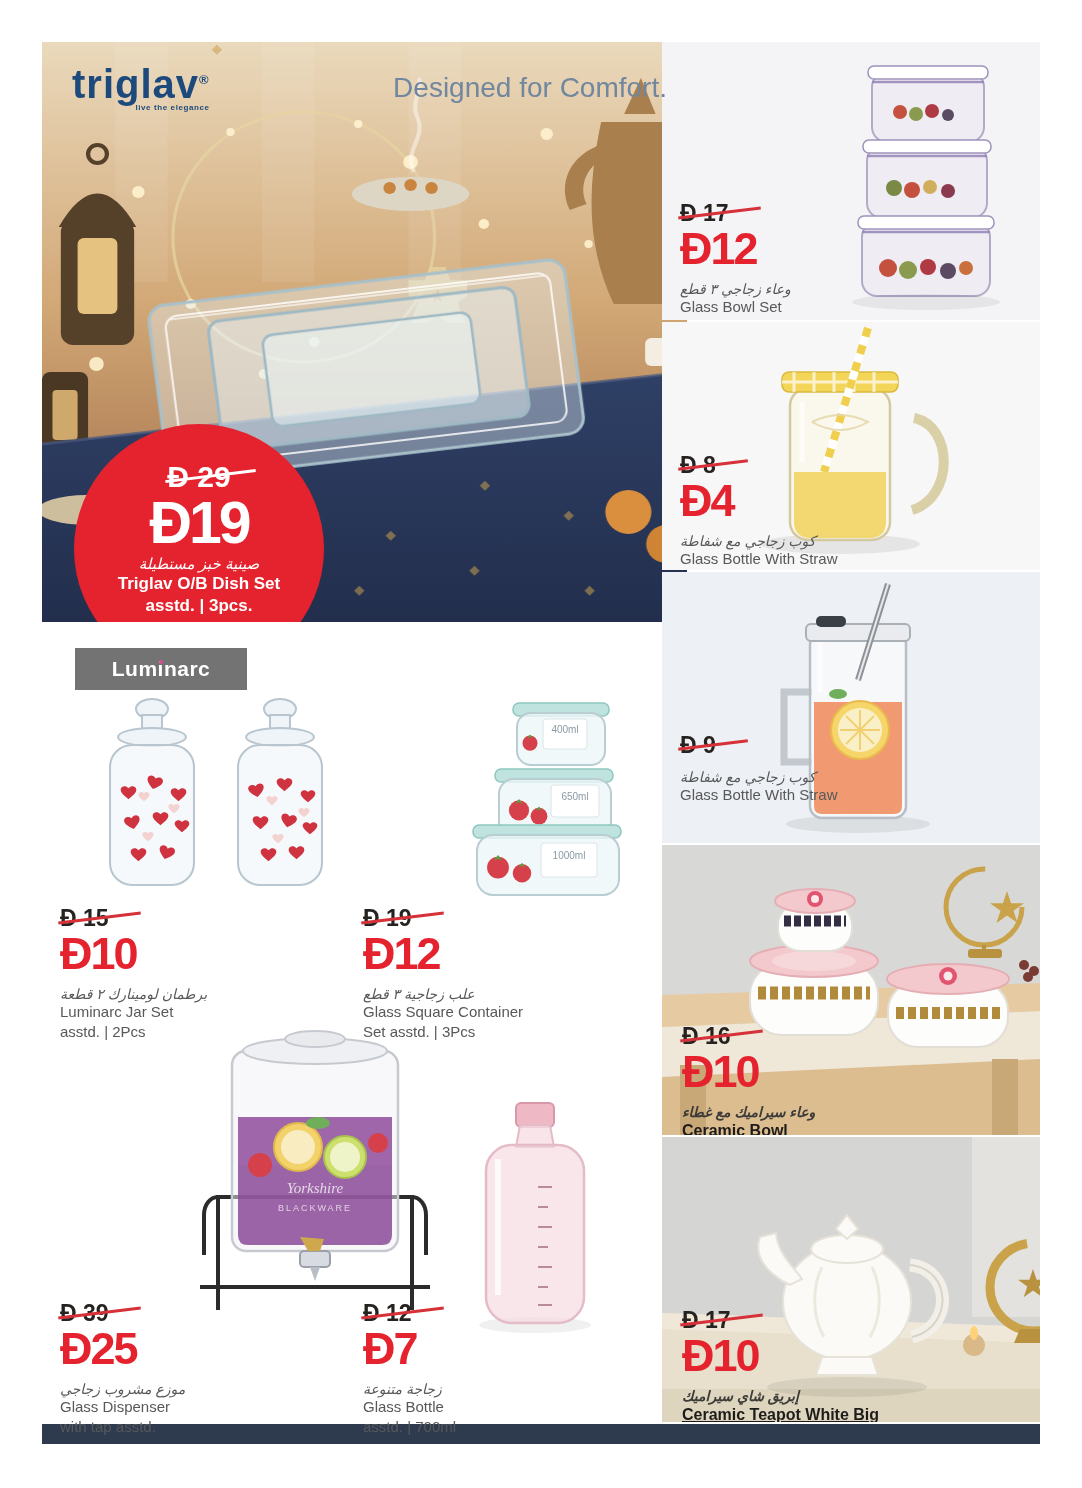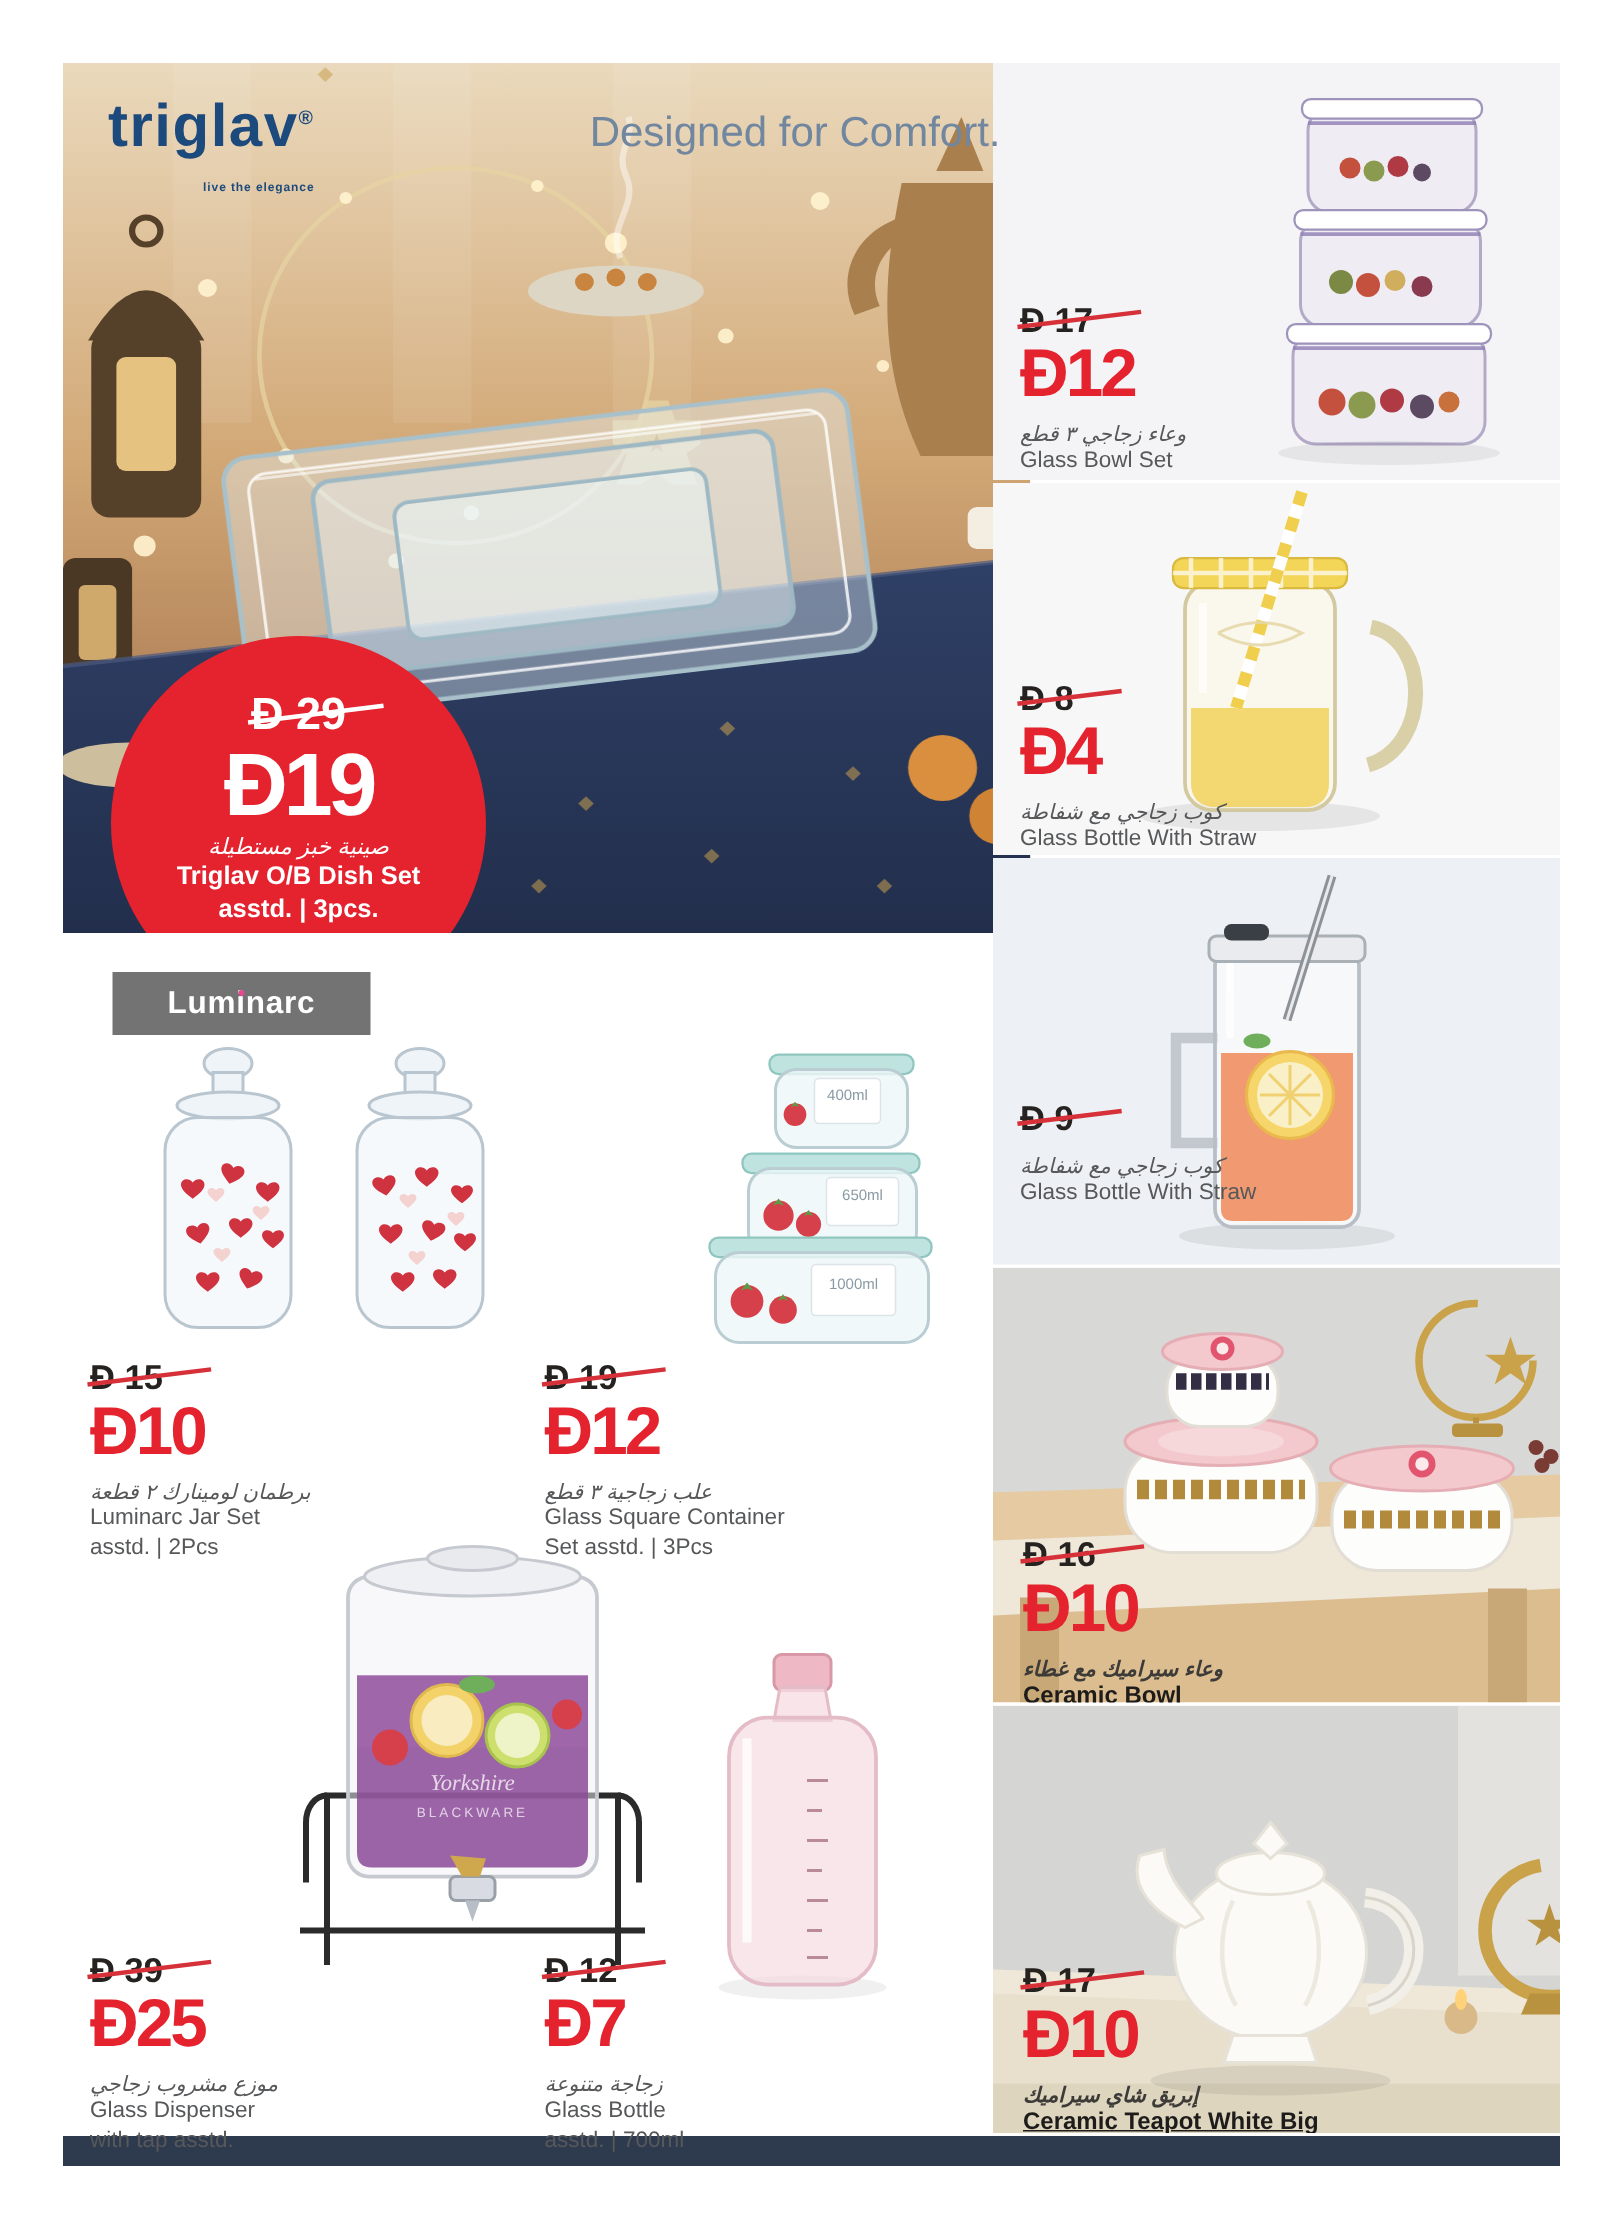--- a/index.html
+++ b/index.html
@@ -6,21 +6,21 @@
   .page{position:relative;width:1082px;height:1488px;background:#fff;
         font-family:"Liberation Sans",sans-serif;overflow:hidden;}
   .abs{position:absolute;}
   svg.fill{position:absolute;left:0;top:0;width:100%;height:100%;display:block;}
 
   
   .hero{position:absolute;left:42px;top:42px;width:616px;height:580px;overflow:hidden;padding-left:29px;}
   .brand{position:absolute;left:30px;top:22px;color:#1d4a7c;z-index:4;line-height:1;}
   .brand .bname{font-size:40px;font-weight:bold;letter-spacing:1px;}
   .brand sup{font-size:13px;}
-  .brand .tag{display:block;font-size:8px;letter-spacing:.6px;text-align:right;margin-top:17px;font-weight:bold;}
+  .brand .tag{display:block;font-size:8px;letter-spacing:.6px;text-align:right;margin-top:0;font-weight:bold;}
   .headline{position:absolute;right:20px;top:30px;text-align:right;z-index:4;}
   .h1{font-size:28px;color:#71869f;}
   .h2{font-size:30px;color:#2a7fc6;font-weight:bold;margin-top:8px;letter-spacing:.3px;}
 
   
   .pinfo{position:absolute;z-index:3;}
   .old{font-weight:bold;font-size:23px;color:#26221f;position:relative;display:inline-block;}
   .old .strike{position:absolute;left:-2px;right:-32px;top:11px;height:3px;background:#d63038;
                transform:rotate(-7deg);transform-origin:55% 50%;}
   .new{font-weight:bold;font-size:45px;line-height:.95;color:#e4232e;letter-spacing:-2px;margin-top:1px;}

